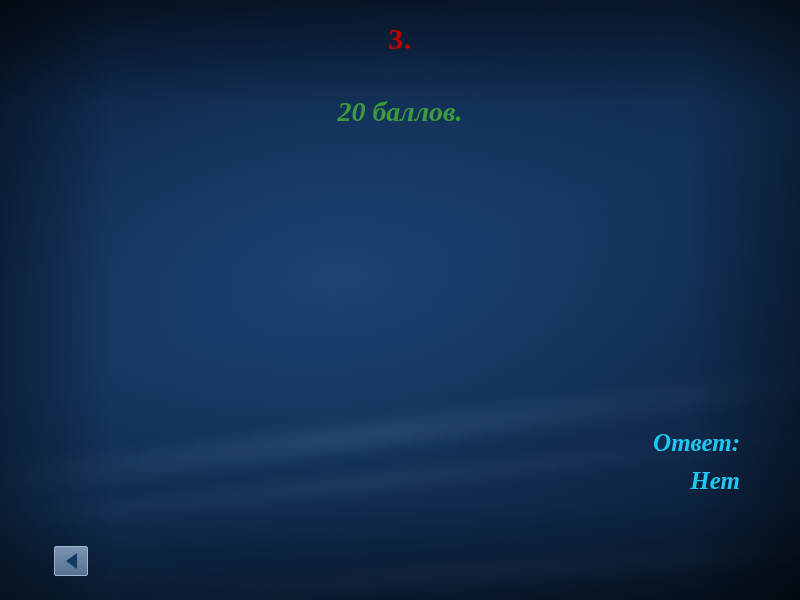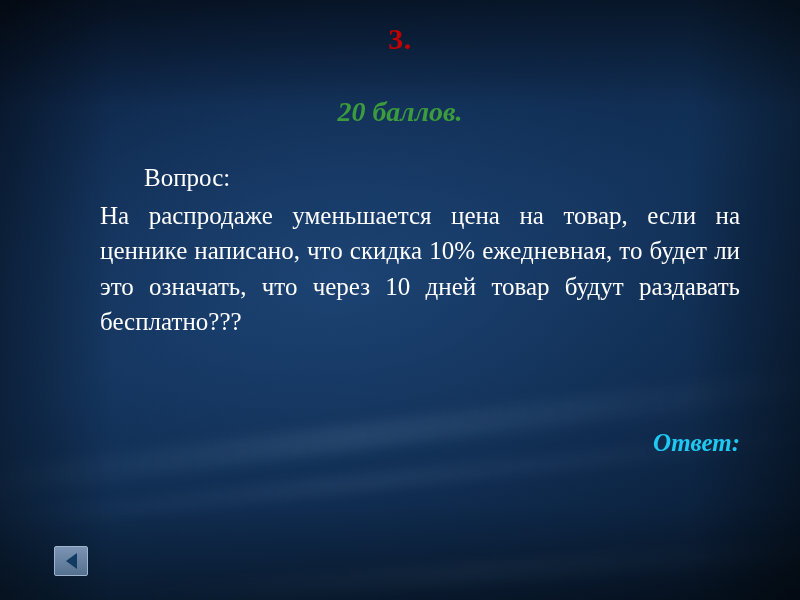--- a/index.html
+++ b/index.html
@@ -135,27 +135,24 @@
   <div class="streak s2"></div>
   <div class="streak s3"></div>
   <div class="corner-dark"></div>
 
   <div class="content">
 
     <div class="slide-number">3.</div>
 
     <div class="points">20 баллов.</div>
 
-    <div class="question-block">
-      <span class="question-label">Вопрос:</span>
-      <span class="question-body">На распродаже уменьшается цена на товар, если на ценнике написано, что скидка 10% ежедневная, то будет ли это означать, что через 10 дней товар будут раздавать бесплатно???</span>
-    </div>
 
     <div class="answer-block">
       <span class="answer-label">Ответ:</span>
+      <span class="answer-value">Нет</span>
     </div>
 
     <div class="back-button">
       <span class="tri"></span>
     </div>
 
   </div>
 </div>
 
 </body></html>

